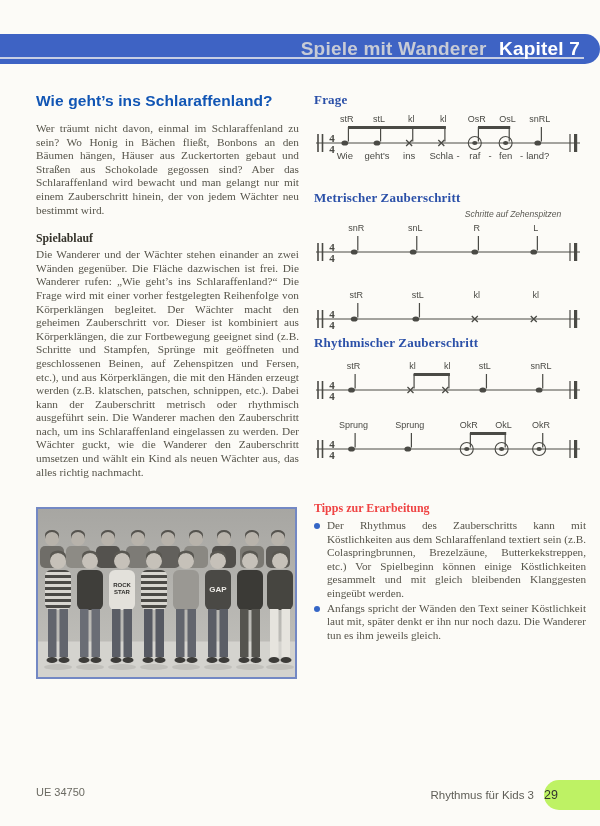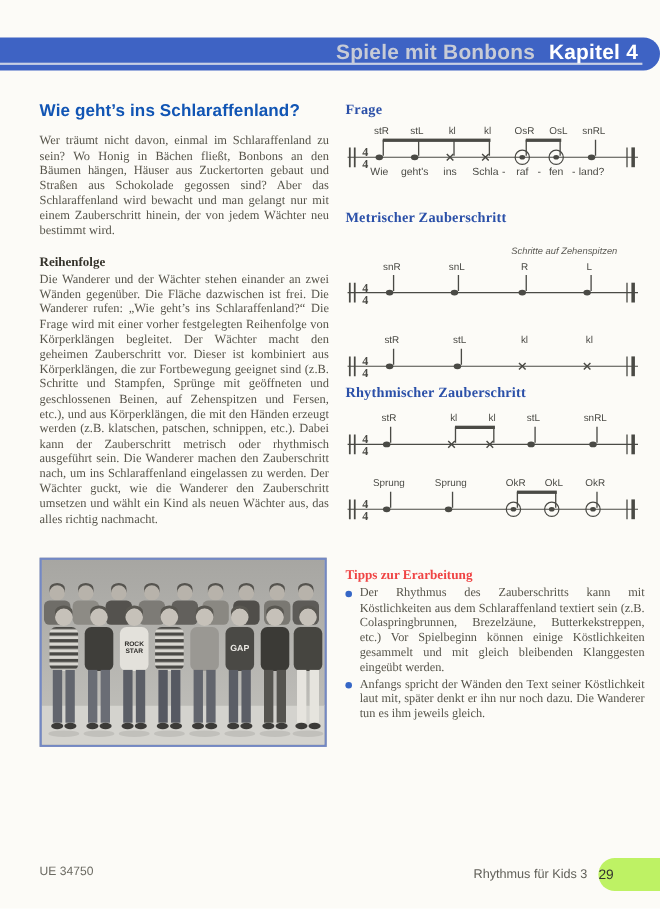--- a/index.html
+++ b/index.html
@@ -80,29 +80,29 @@
   }
 </style>
 </head>
 <body>
 
 <div class="page">
 
   <div class="band">
     <div class="band-rule"></div>
     <div class="band-text">
-      <span class="t-light">Spiele mit Bonbons</span>
-      <span class="t-strong">Kapitel 4</span>
+      <span class="t-light">Spiele mit Wanderer</span>
+      <span class="t-strong">Kapitel 7</span>
     </div>
   </div>
 
   <div class="col-left">
     <h1 class="title">Wie geht’s ins Schlaraffenland?</h1>
     <p class="body-text">Wer träumt nicht davon, einmal im Schlaraffenland zu sein? Wo Honig in Bächen fließt, Bonbons an den Bäumen hängen, Häuser aus Zuckertorten gebaut und Straßen aus Schokolade gegossen sind? Aber das Schlaraffenland wird bewacht und man gelangt nur mit einem Zauberschritt hinein, der von jedem Wächter neu bestimmt wird.</p>
-    <h2 class="sub">Reihenfolge</h2>
+    <h2 class="sub">Spielablauf</h2>
     <p class="body-text">Die Wanderer und der Wächter stehen einander an zwei Wänden gegenüber. Die Fläche dazwischen ist frei. Die Wanderer rufen: „Wie geht’s ins Schlaraffenland?“ Die Frage wird mit einer vorher festgelegten Reihenfolge von Körperklängen begleitet. Der Wächter macht den geheimen Zauberschritt vor. Dieser ist kombiniert aus Körperklängen, die zur Fortbewegung geeignet sind (z.B. Schritte und Stampfen, Sprünge mit geöffneten und geschlossenen Beinen, auf Zehenspitzen und Fersen, etc.), und aus Körperklängen, die mit den Händen erzeugt werden (z.B. klatschen, patschen, schnippen, etc.). Dabei kann der Zauberschritt metrisch oder rhythmisch ausgeführt sein. Die Wanderer machen den Zauberschritt nach, um ins Schlaraffenland eingelassen zu werden. Der Wächter guckt, wie die Wanderer den Zauberschritt umsetzen und wählt ein Kind als neuen Wächter aus, das alles richtig nachmacht.</p>
     <svg class="photo" id="group-photo" viewBox="0 0 257 168" xmlns="http://www.w3.org/2000/svg">
         <defs>
           <linearGradient id="wallg" x1="0" y1="0" x2="0" y2="1">
             <stop offset="0" stop-color="#a7a6a2"></stop>
             <stop offset="1" stop-color="#c3c2bd"></stop>
           </linearGradient>
           <pattern id="stripes" width="6" height="6" patternUnits="userSpaceOnUse">
             <rect width="6" height="6" fill="#d8d6d0"></rect>
             <rect width="6" height="3" fill="#4a4945"></rect>
@@ -282,21 +282,21 @@
           <line x1="195.22" y1="33.5" x2="195.22" y2="19" stroke="#4a4a45" stroke-width="1.2"></line>
           <ellipse cx="191.62" cy="35" rx="2.6" ry="2.1" fill="#4a4a45"></ellipse>
           <circle cx="191.62" cy="35" r="6.5" stroke="#4a4a45" stroke-width="1.1" fill="none"></circle>
           <text x="191.62" y="51" font-size="9.5" fill="#4a4a45" text-anchor="middle" font-family="&quot;Liberation Sans&quot;, sans-serif">fen</text>
           <text x="207.7" y="51" font-size="9.5" fill="#4a4a45" text-anchor="middle" font-family="&quot;Liberation Sans&quot;, sans-serif">-</text>
           <text x="225.78" y="14" font-size="9" fill="#4a4a45" text-anchor="middle" font-family="&quot;Liberation Sans&quot;, sans-serif">snRL</text>
           <line x1="227.38" y1="33.5" x2="227.38" y2="19" stroke="#4a4a45" stroke-width="1.2"></line>
           <ellipse cx="223.78" cy="35" rx="3.4" ry="2.6" fill="#4a4a45"></ellipse>
           <text x="223.78" y="51" font-size="9.5" fill="#4a4a45" text-anchor="middle" font-family="&quot;Liberation Sans&quot;, sans-serif">land?</text>
         </svg>
-        <h3 class="mus-head" style="margin-top: 24px; margin-bottom: 16px;">Metrischer Zauberschritt</h3>
+        <h3 class="mus-head" style="margin-top: 24px; margin-bottom: 2px;">Metrischer Zauberschritt</h3>
         <svg class="staff-svg" width="268" height="56" viewBox="0 0 268 56" style="margin-top: 2px;">
           <line x1="2" y1="44" x2="266" y2="44" stroke="#4a4a45" stroke-width="1"></line>
           <line x1="4" y1="35" x2="4" y2="53" stroke="#4a4a45" stroke-width="1.6"></line>
           <line x1="8.5" y1="35" x2="8.5" y2="53" stroke="#4a4a45" stroke-width="1.6"></line>
           <text x="18" y="43" font-size="11" fill="#4a4a45" text-anchor="middle" font-family="&quot;Liberation Serif&quot;, serif" font-weight="bold">4</text>
           <text x="18" y="54" font-size="11" fill="#4a4a45" text-anchor="middle" font-family="&quot;Liberation Serif&quot;, serif" font-weight="bold">4</text>
           <line x1="256" y1="35" x2="256" y2="53" stroke="#4a4a45" stroke-width="1.2"></line>
           <rect x="260" y="35" width="3.2" height="18" fill="#4a4a45"></rect>
           <text x="150.79999999999998" y="9" font-size="8.5" fill="#5a5953" text-anchor="start" font-family="&quot;Liberation Sans&quot;, sans-serif" font-style="italic">Schritte auf Zehenspitzen</text>
           <text x="42.199999999999996" y="23" font-size="9" fill="#4a4a45" text-anchor="middle" font-family="&quot;Liberation Sans&quot;, sans-serif">snR</text>

